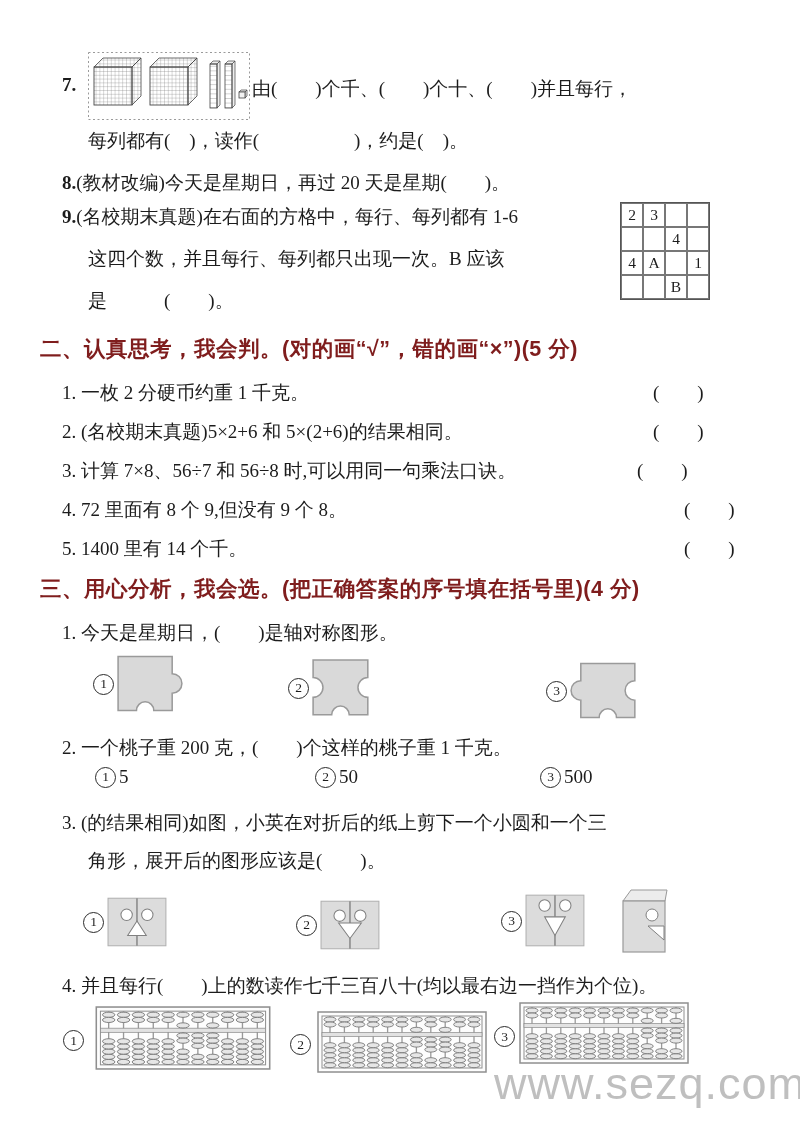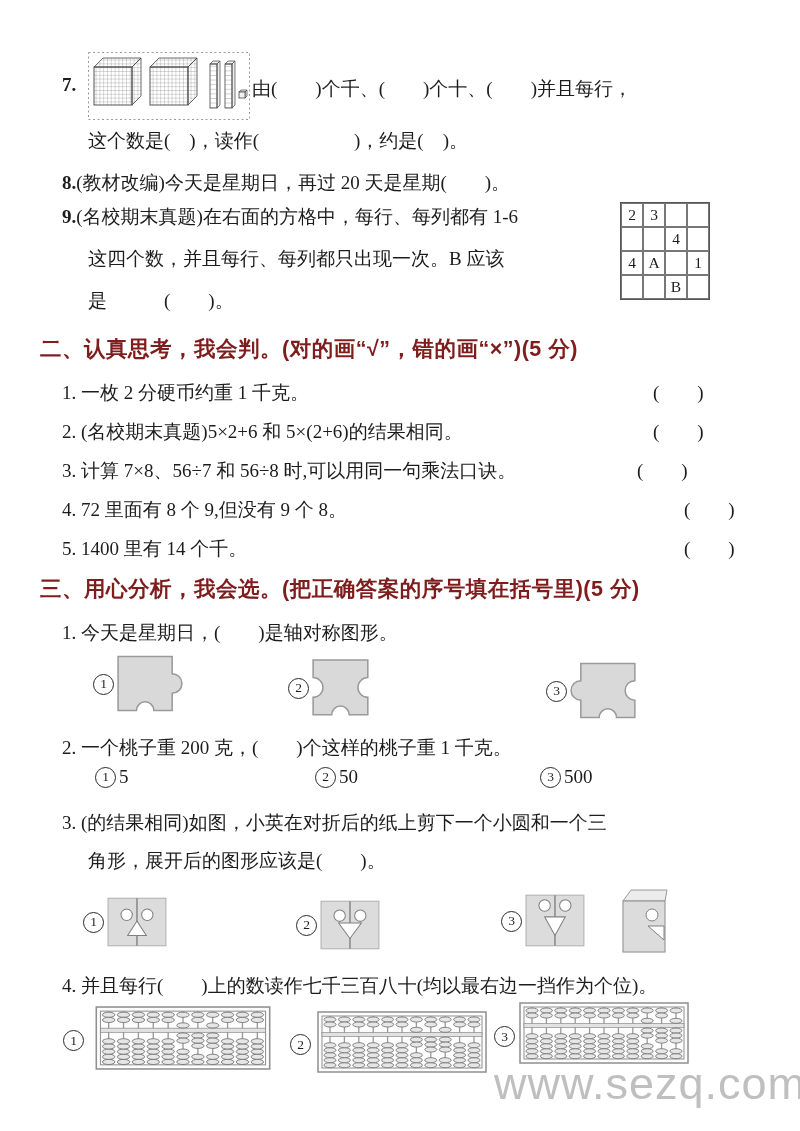--- a/index.html
+++ b/index.html
@@ -64,21 +64,21 @@
   </g>
 
   <g>
     <polygon points="151,40 153,38 159,38 157,40" fill="#eee" stroke="#444" stroke-width="0.7"></polygon>
     <polygon points="157,40 159,38 159,44 157,46" fill="#eee" stroke="#444" stroke-width="0.7"></polygon>
     <rect x="151" y="40" width="6" height="6" fill="#f2f2f2" stroke="#444" stroke-width="0.8"></rect>
   </g>
 </svg>
 
 <span class="abs txt" style="left:252px;top:76px">由(　　)个千、(　　)个十、(　　)并且每行，</span>
-<span class="abs txt" style="left:88px;top:128px">这个数是(　)，读作(　　　　　)，约是(　)。</span>
+<span class="abs txt" style="left:88px;top:128px">每列都有(　)，读作(　　　　　)，约是(　)。</span>
 
 <div class="abs txt" style="left:62px;top:170px">
   <span class="qnum">8.</span><span>(教材改编)今天是星期日，再过 20 天是星期(　　)。</span>
 </div>
 
 <div class="abs txt" style="left:62px;top:204px">
   <span class="qnum">9.</span><span>(名校期末真题)在右面的方格中，每行、每列都有 1-6</span>
 </div>
 <span class="abs txt" style="left:88px;top:246px">这四个数，并且每行、每列都只出现一次。B 应该</span>
 <span class="abs txt" style="left:88px;top:288px">是　　　(　　)。</span>
@@ -122,21 +122,21 @@
 <div class="abs txt" style="left:62px;top:497px">
   <span>4.</span> <span>72 里面有 8 个 9,但没有 9 个 8。</span>
 </div>
 <span class="abs blank" style="left:684px;top:497px">(　　)</span>
 
 <div class="abs txt" style="left:62px;top:536px">
   <span>5.</span> <span>1400 里有 14 个千。</span>
 </div>
 <span class="abs blank" style="left:684px;top:536px">(　　)</span>
 
-<span class="abs sec-title" style="left:40px;top:574px">三、用心分析，我会选。(把正确答案的序号填在括号里)(5 分)</span>
+<span class="abs sec-title" style="left:40px;top:574px">三、用心分析，我会选。(把正确答案的序号填在括号里)(4 分)</span>
 
 <div class="abs txt" style="left:62px;top:620px">
   <span>1.</span> <span>今天是星期日，(　　)是轴对称图形。</span>
 </div>
 
 <div class="abs optgroup" style="left:93px;top:655px">
   <span class="cnum">1</span>
   <svg width="66" height="58" viewBox="0 0 61 53">
     <path d="M1,1 H51 V17 A8,8 0 1,1 51,35 V51 H34 A8,8 0 1,0 18,51 H1 Z" fill="#d9d9d9" stroke="#9a9a9a" stroke-width="1.4"></path>
   </svg>

